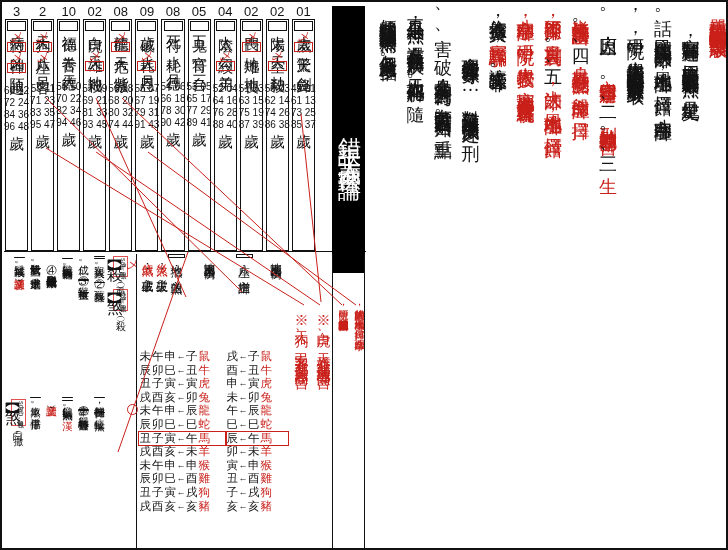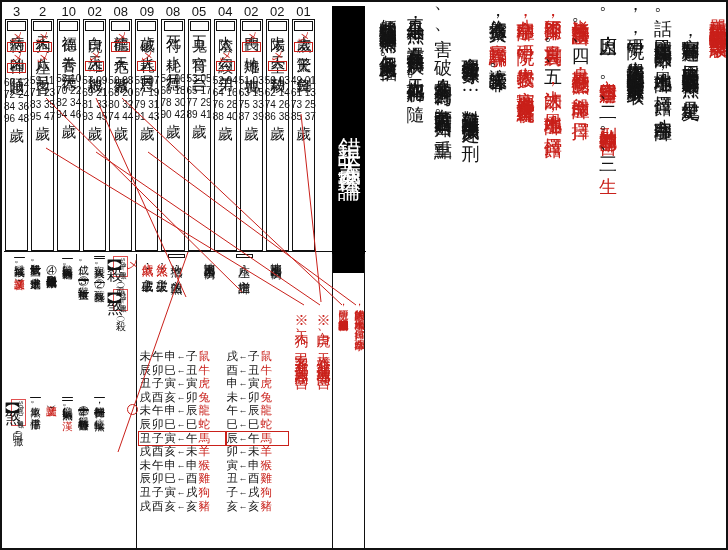--- a/index.html
+++ b/index.html
@@ -11,21 +11,21 @@
   
   #taisui-table{position:absolute;left:2px;top:2px;width:312px;height:247px;display:flex;gap:1px;}
   .strip{flex:1;display:flex;flex-direction:column;align-items:center;min-width:0;}
   .strip .num{height:15px;line-height:15px;font-size:13px;font-family:"Liberation Sans",sans-serif;}
   .strip .sbox{border:1px solid #111;width:92%;flex:1;display:flex;flex-direction:column;align-items:center;box-sizing:border-box;}
   .star{writing-mode:vertical-rl;text-orientation:upright;font-size:15px;line-height:1;letter-spacing:2px;padding:2px 1px;}
   .star.boxed1{border:1px solid #111;margin-top:1px;}
   .star.flag{border:1.5px solid #c9201a;}
   .xmark{color:#c9201a;font-size:10px;height:11px;line-height:11px;}
   .xspace{height:11px;}
-  .ages{font-size:10px;line-height:12px;font-family:"Liberation Sans",sans-serif;white-space:pre;text-align:left;margin-top:4px;}
+  .ages{font-size:10px;line-height:12px;font-family:"Liberation Sans",sans-serif;white-space:pre;text-align:right;margin-top:12px;}
   .sui{font-size:15px;height:22px;line-height:22px;}
   #bottom-rule{position:absolute;left:2px;top:249px;width:362px;border-top:1.5px solid #111;}
   
   #title-bar{position:absolute;left:330px;top:4px;width:33px;height:267px;background:#000;color:#fff;
              font-size:23px;letter-spacing:5px;text-align:center;padding-top:4px;box-sizing:border-box;}
   
   #red-block{position:absolute;left:330px;top:252px;width:33px;height:296px;border-left:1.5px solid #111;border-right:1.5px solid #111;box-sizing:border-box;padding-top:48px;}
   #red-block .rb-col{height:100%;width:16px;font-size:10px;letter-spacing:0;color:#c9201a;line-height:1;}
   
   #notes{position:absolute;left:284px;top:252px;width:46px;height:296px;padding-top:50px;box-sizing:border-box;}
@@ -202,21 +202,21 @@
       <div class="strip">
         <div class="num">02</div>
         <div class="sbox">
           <div class="star boxed1">喪門</div>
           <div class="xmark">乄</div>
           <div class="star flag">地雉</div>
           <div class="xspace"></div>
           <div class="star">地喪</div>
           <div class="ages">51 03
 63 15
-75 33
+75 19
 87 39</div>
           <div class="sui">歲</div>
         </div>
       </div>
       <div class="strip">
         <div class="num">02</div>
         <div class="sbox">
           <div class="star boxed1">太陽</div>
           <div class="xspace"></div>
           <div class="star">天空</div>

